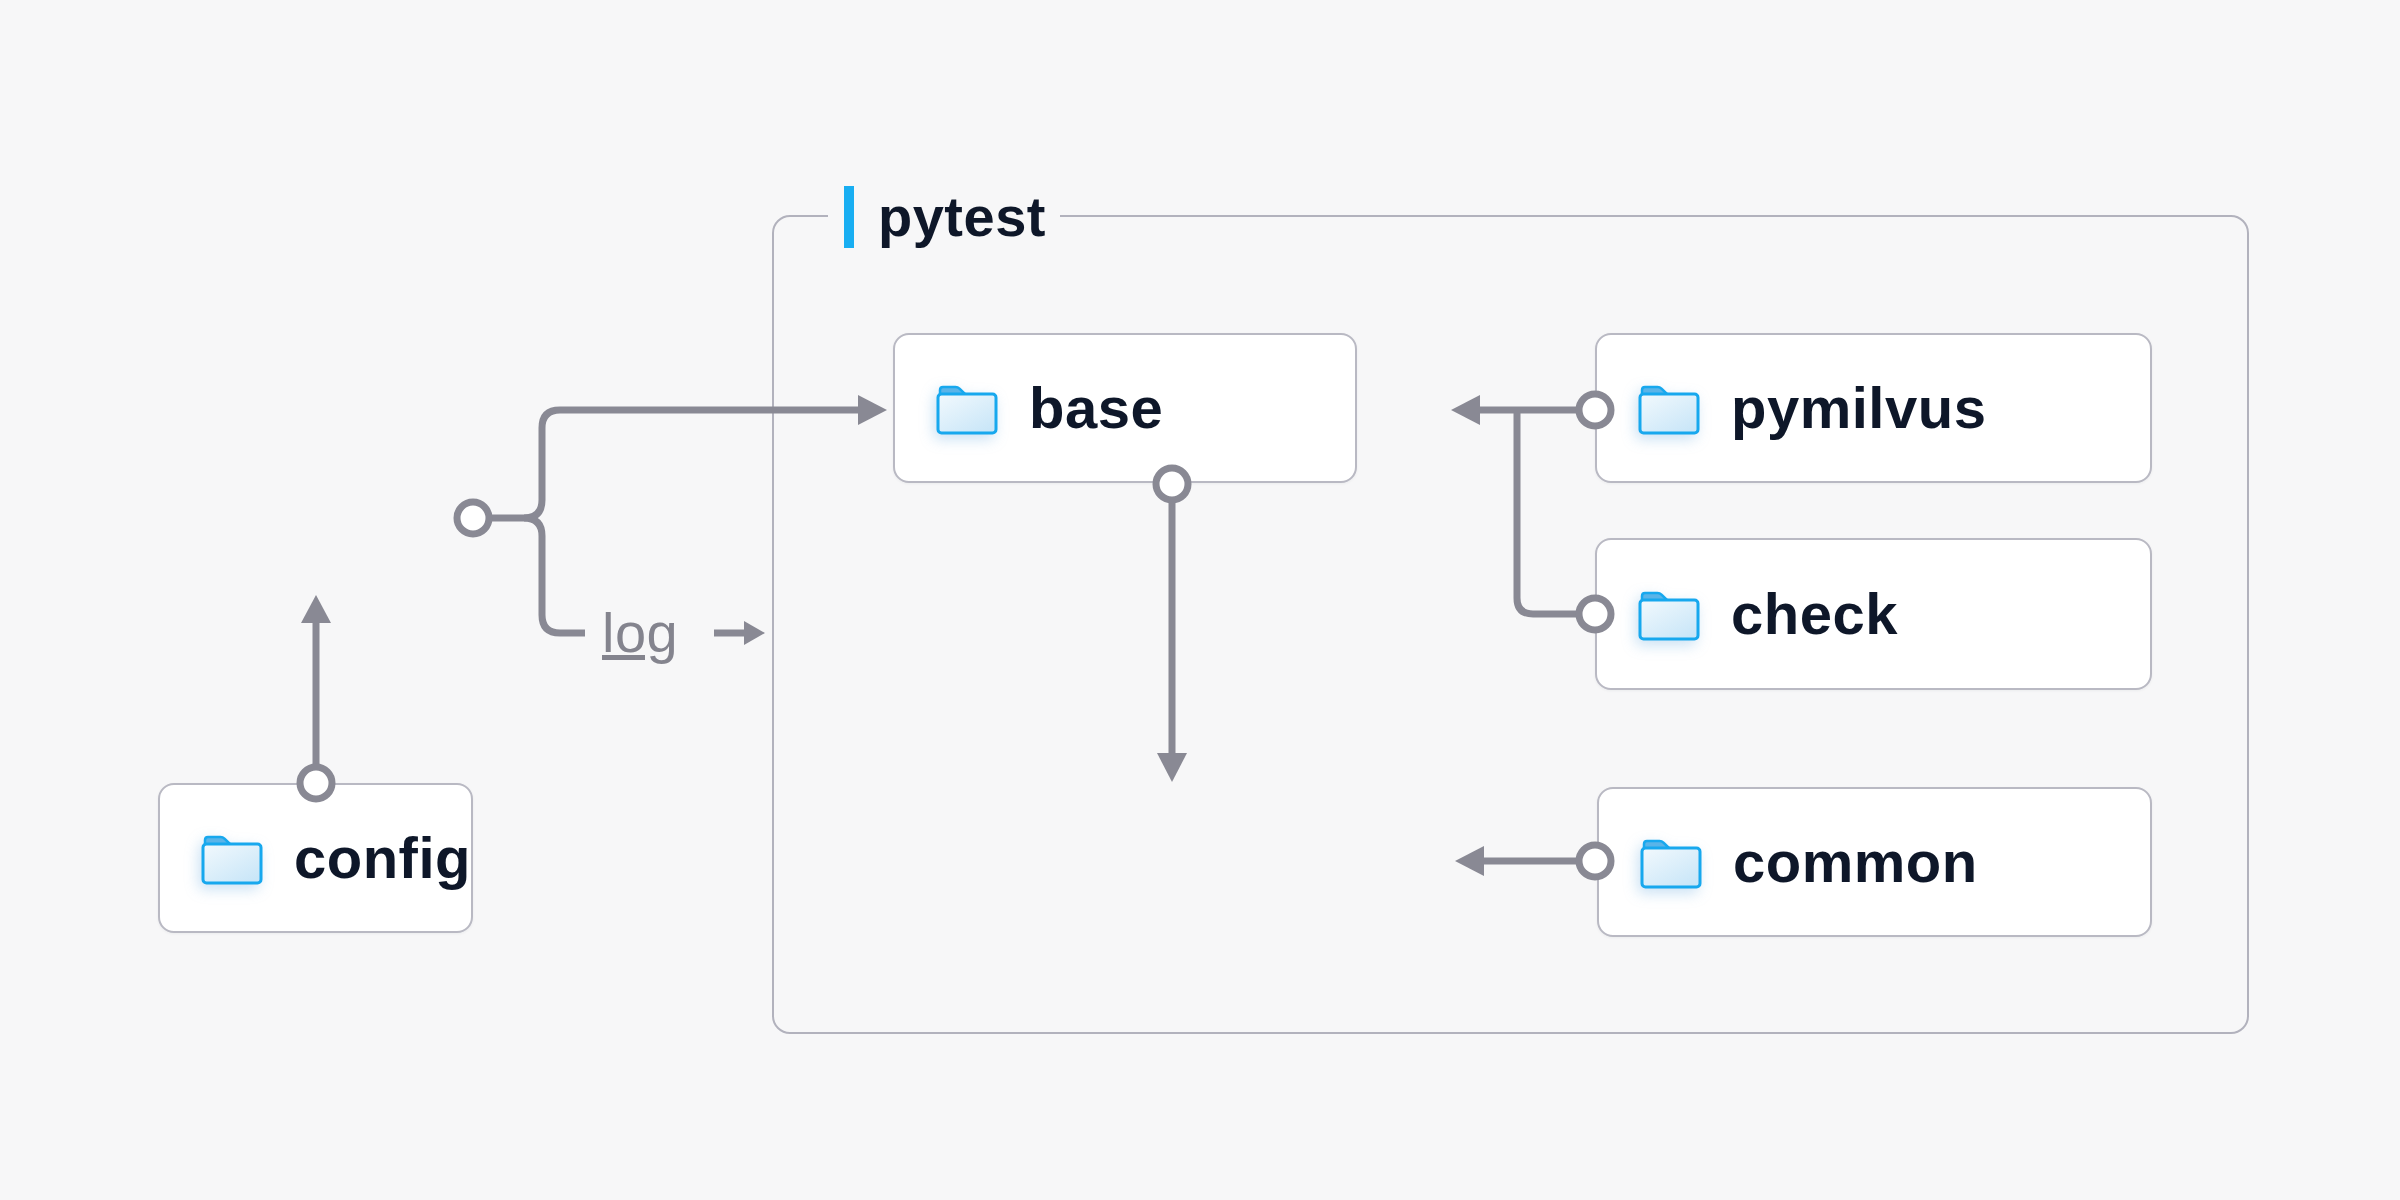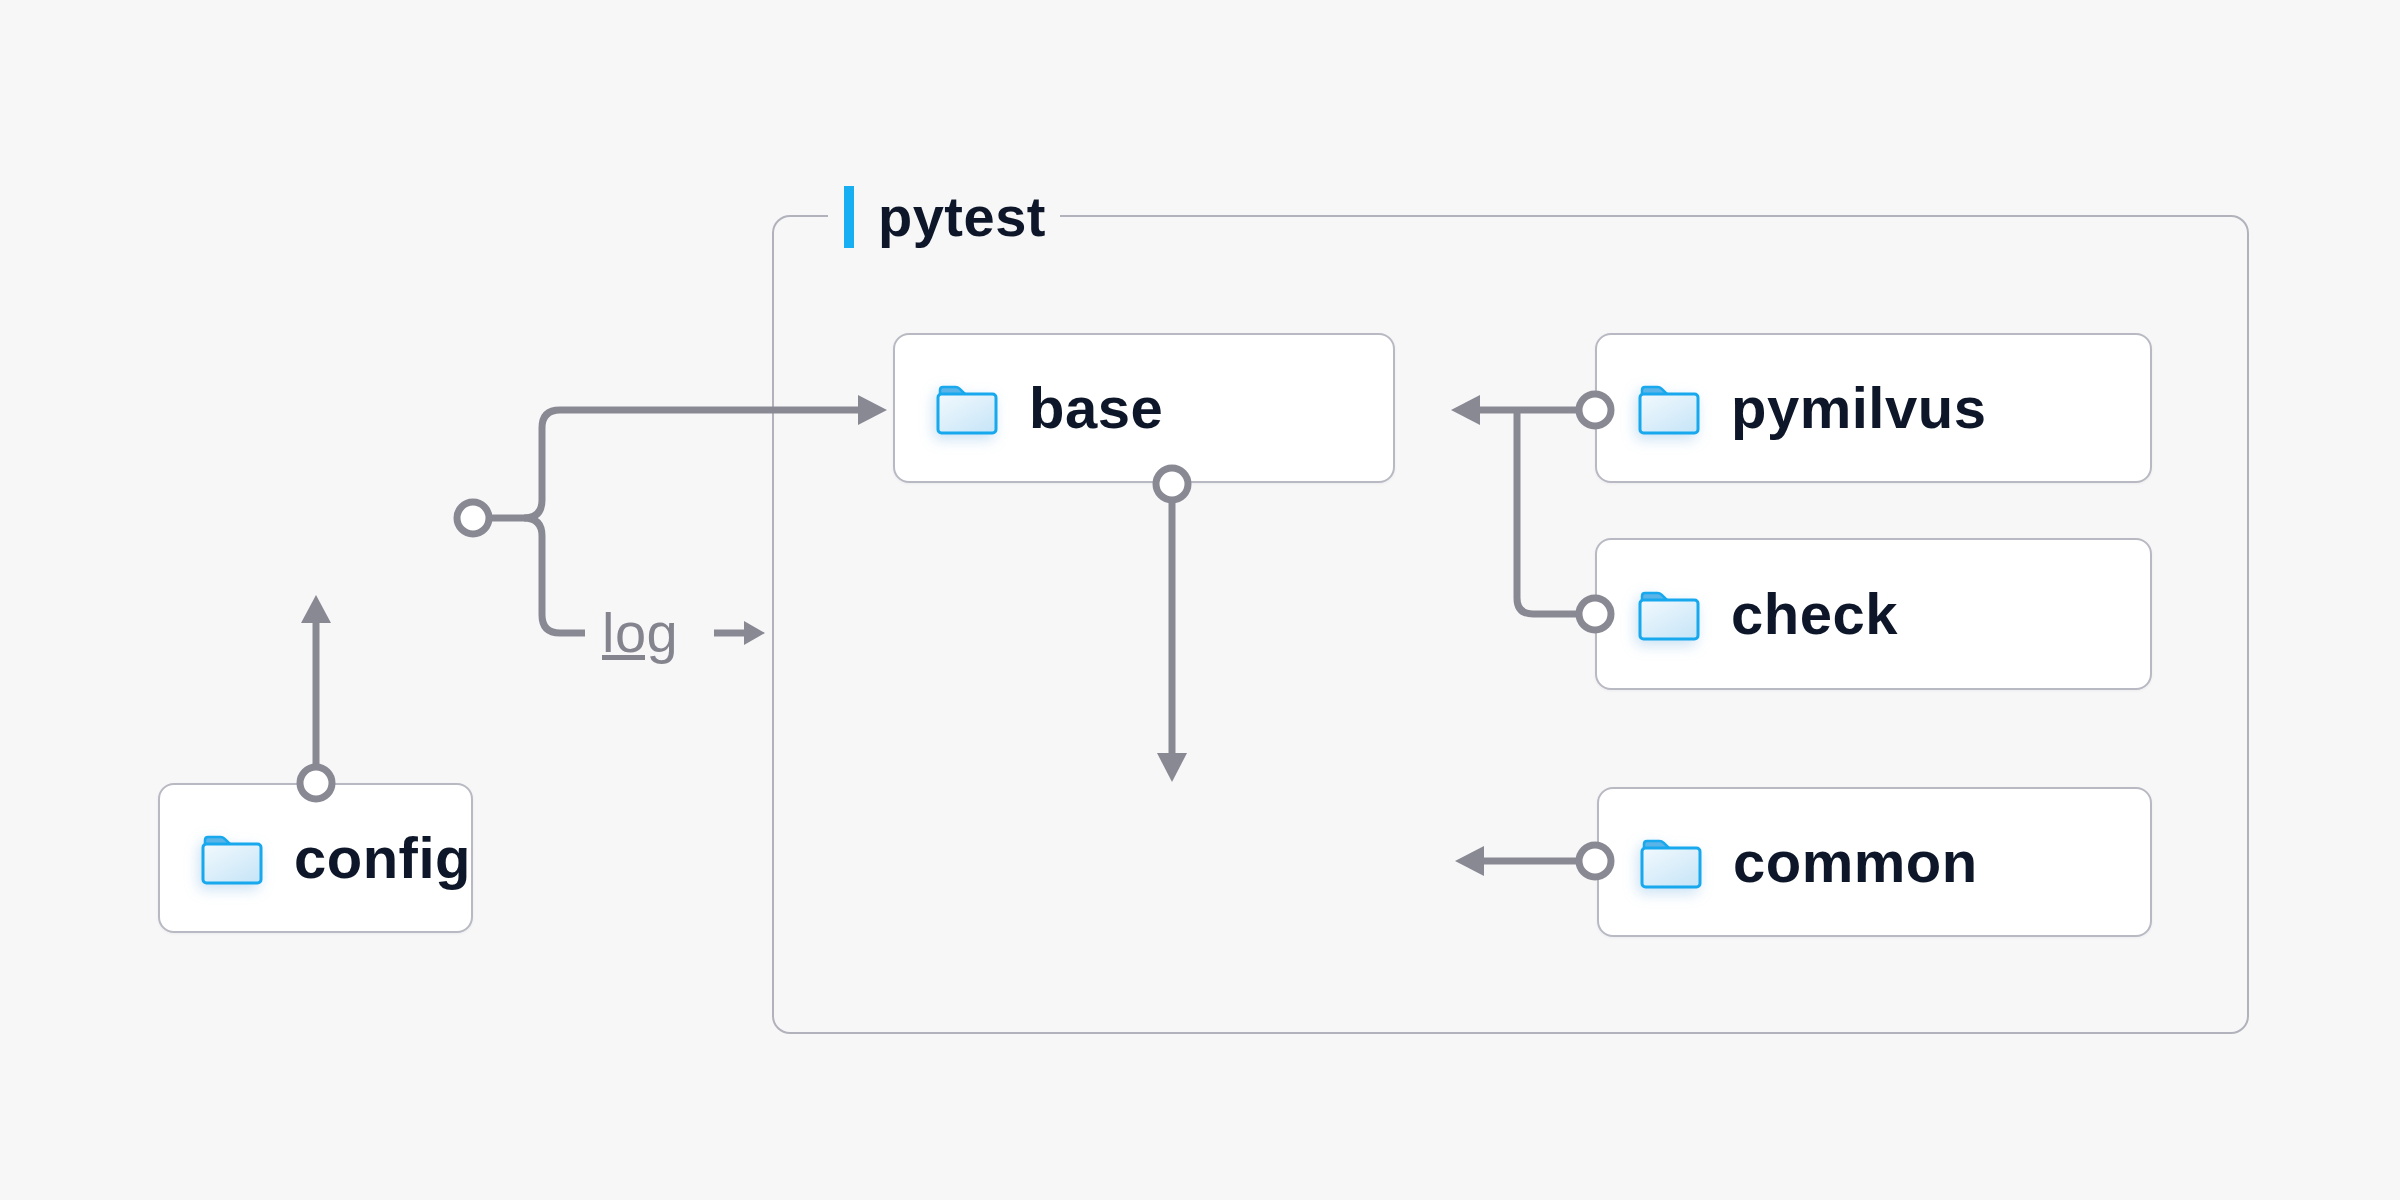--- a/index.html
+++ b/index.html
@@ -104,21 +104,21 @@
   </div>
 
 
   <div class="node" style="left:158px;top:783px;width:315px;height:150px;">
     <svg class="folder">
         <use href="#folder"></use>
       </svg>
     <span class="nlabel">config</span>
   </div>
 
-  <div class="node" style="left:893px;top:333px;width:502px;height:150px;">
+  <div class="node" style="left:893px;top:333px;width:464px;height:150px;">
     <svg class="folder">
         <use href="#folder"></use>
       </svg>
     <span class="nlabel">base</span>
   </div>
 
   <div class="node" style="left:1595px;top:538px;width:557px;height:152px;">
     <svg class="folder">
         <use href="#folder"></use>
       </svg>

